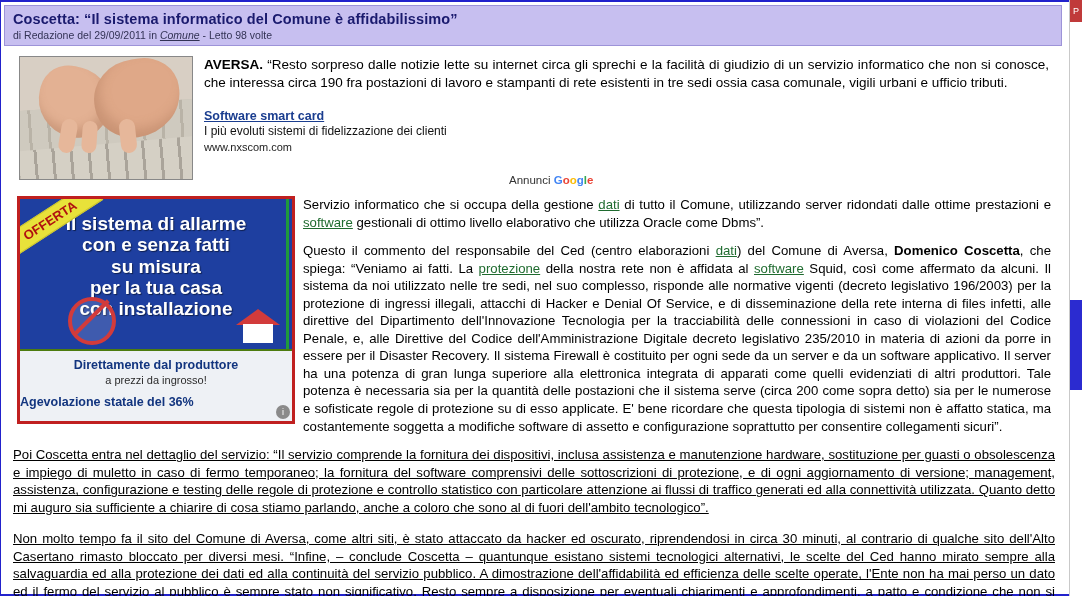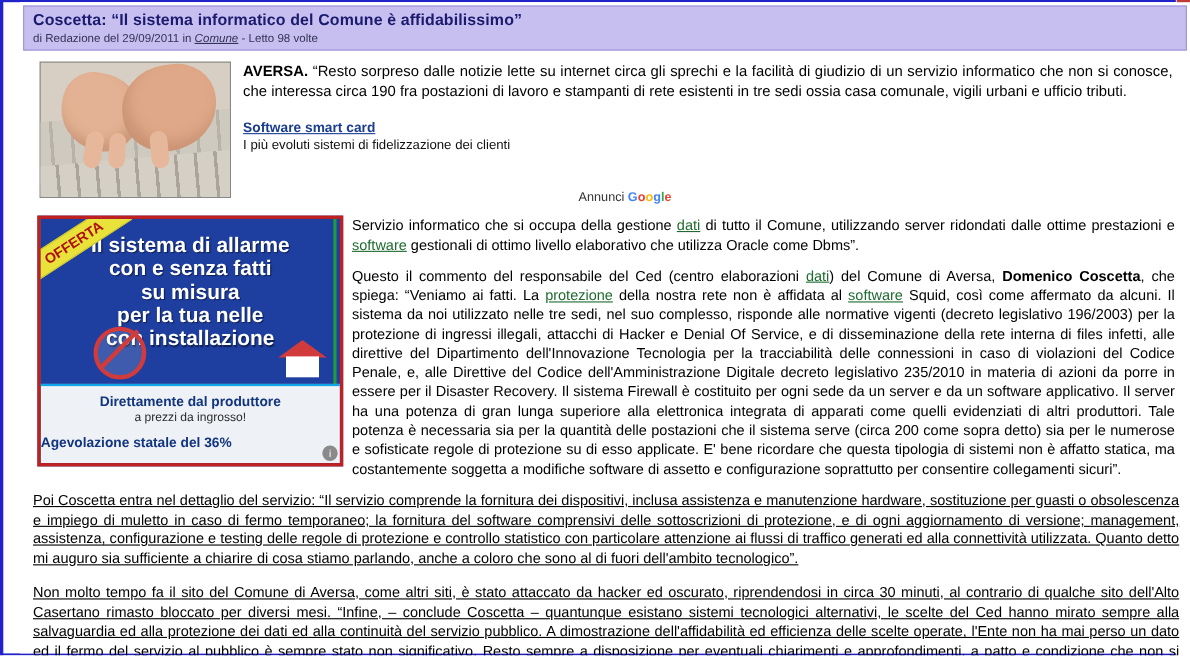--- a/index.html
+++ b/index.html
@@ -52,21 +52,21 @@
   }
   .right-strip .blue-block {
     position: absolute;
     top: 300px; left: 0;
     width: 12px;
     height: 90px;
     background: #2b2bd0;
   }
   .content {
     position: absolute;
-    left: 18px; top: 2px;
+    left: 1px; top: 2px;
     width: 1064px;
     height: 592px;
     background: #ffffff;
   }
   
   .header {
     margin: 3px 3px 0 3px;
     background: #c7bff0;
     border: 1px solid #9d93d8;
     padding: 5px 8px 4px 8px;
@@ -227,21 +227,21 @@
     font-size: 19px;
     line-height: 1.12;
     text-shadow: 1px 1px 1px rgba(0,0,0,.5);
   }
   .banner .bottom-white {
     position: absolute;
     left: 0; bottom: 0;
     width: 100%;
     height: 70px;
     background: #eef1f5;
-    border-top: 2px solid #0ea5e9;
+    border-top: 2px solid #4d7c0f;
     z-index: 3;
   }
   .banner .bw1 {
     text-align: center;
     color: #12357f;
     font-weight: bold;
     font-size: 12.5px;
     margin-top: 7px;
   }
   .banner .bw2 {
@@ -354,37 +354,38 @@
         <div class="f3"></div>
       </div>
 
       <div class="lead">
         <b>AVERSA.</b><span> “Resto sorpreso dalle notizie lette su internet circa gli sprechi e la facilità di giudizio di un servizio informatico che non si conosce, che interessa circa 190 fra postazioni di lavoro e stampanti di rete esistenti in tre sedi  ossia casa comunale, vigili urbani e ufficio tributi.</span>
       </div>
 
       <div class="ad-text">
         <a href="#" class="ad-title">Software smart card</a>
         <div class="ad-desc">I più evoluti sistemi di fidelizzazione dei clienti</div>
+        <div class="ad-url">www.nxscom.com</div>
       </div>
 
       <div class="annunci">
         <span>Annunci </span><span class="g-b">G</span><span class="g-r">o</span><span class="g-o2">o</span><span class="g-b">g</span><span class="g-gr">l</span><span class="g-r">e</span>
       </div>
     </div>
 
     <div class="mid">
 
       <div class="banner">
         <div class="green-edge"></div>
         <div class="offerta">OFFERTA</div>
         <div class="btxt">
           <div>Il sistema di allarme</div>
           <div>con e senza fatti</div>
           <div>su misura</div>
-          <div>per la tua nelle</div>
+          <div>per la tua casa</div>
           <div>con installazione</div>
         </div>
         <div class="noburglar"></div>
         <div class="house">
           <div class="roof"></div>
           <div class="body"></div>
         </div>
         <div class="bottom-white">
           <div class="bw1">Direttamente dal produttore</div>
           <div class="bw2">a prezzi da ingrosso!</div>

